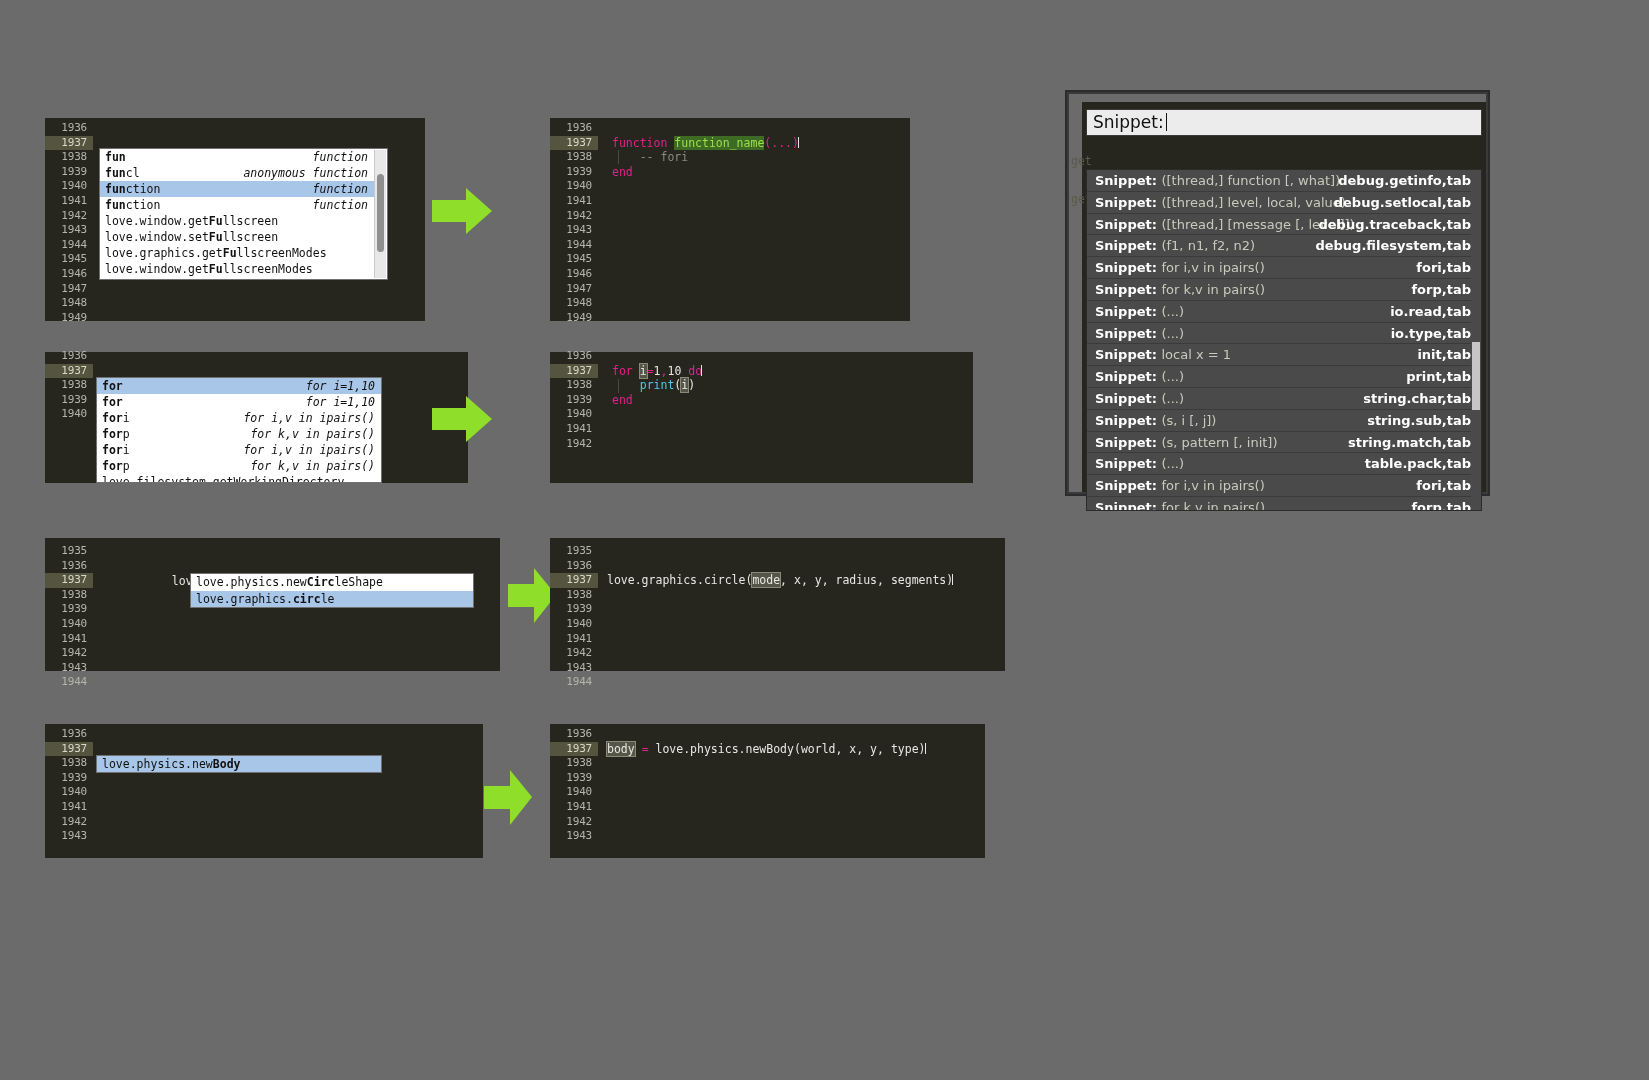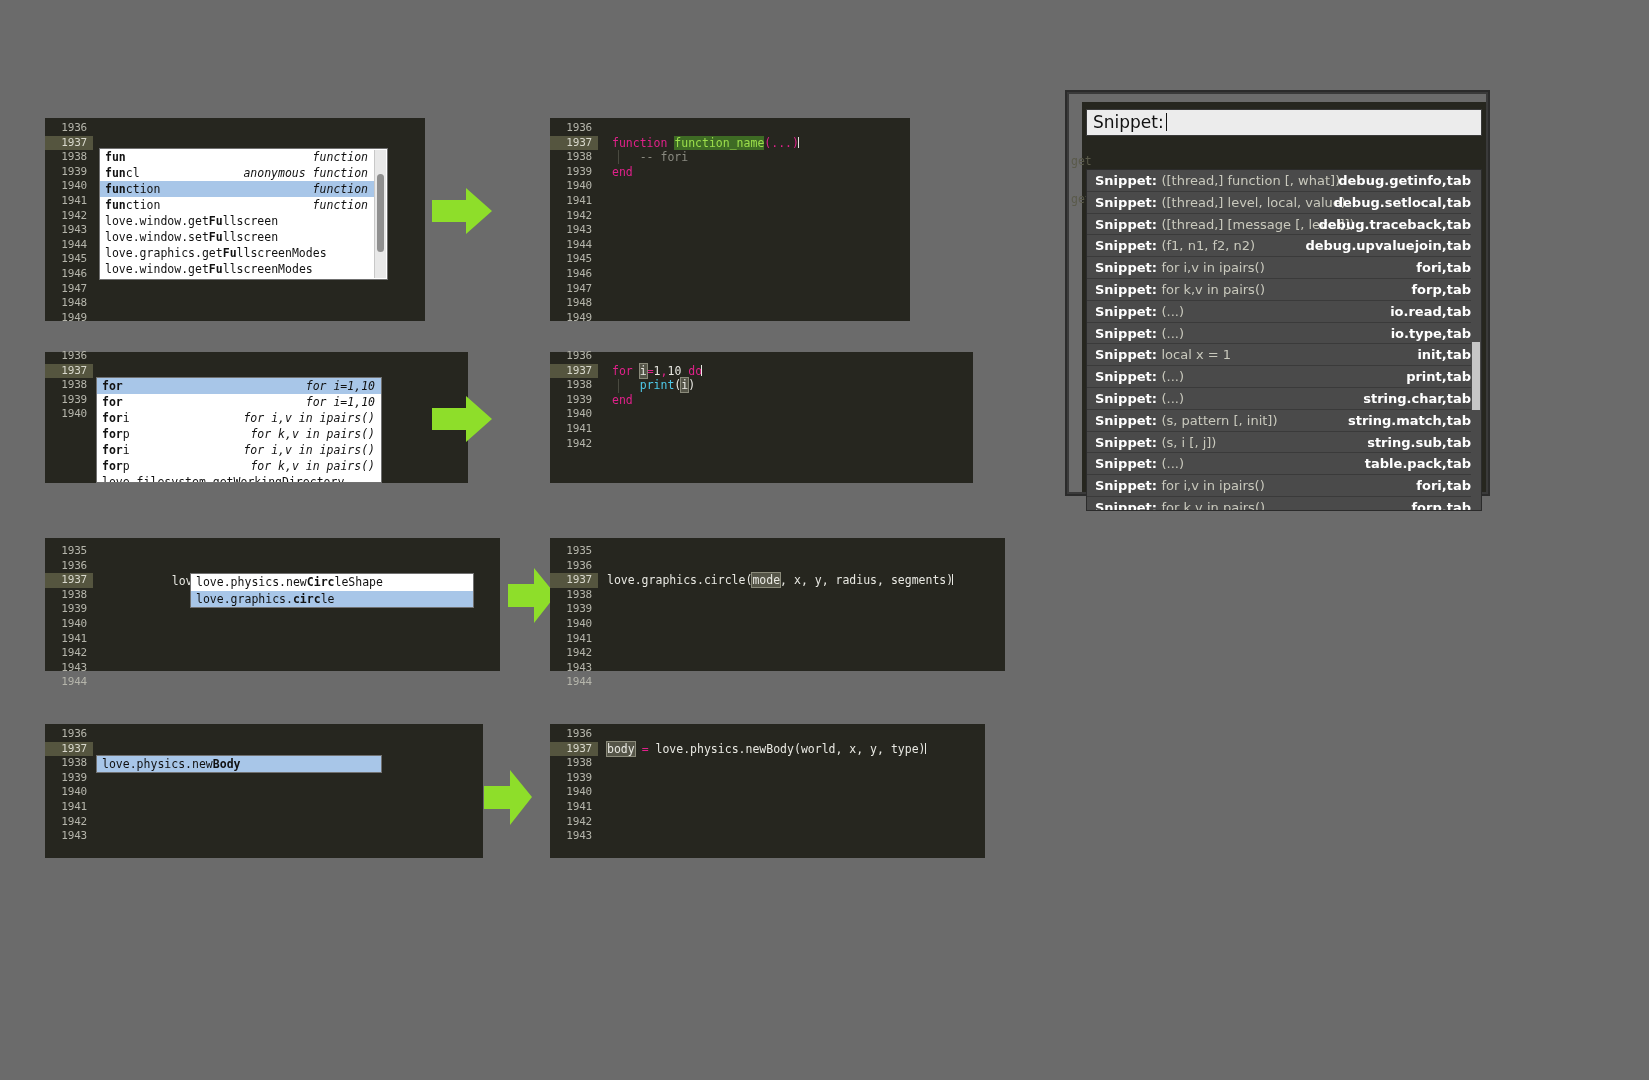--- a/index.html
+++ b/index.html
@@ -429,21 +429,21 @@
           <div class="sniprow">
             <span class="sl"><b>Snippet: </b>([thread,] level, local, value)</span>
             <span class="sr">debug.setlocal,tab</span>
           </div>
           <div class="sniprow">
             <span class="sl"><b>Snippet: </b>([thread,] [message [, level]])</span>
             <span class="sr">debug.traceback,tab</span>
           </div>
           <div class="sniprow">
             <span class="sl"><b>Snippet: </b>(f1, n1, f2, n2)</span>
-            <span class="sr">debug.upvaluejoin,tab</span>
+            <span class="sr">debug.filesystem,tab</span>
           </div>
           <div class="sniprow">
             <span class="sl"><b>Snippet: </b>for i,v in ipairs()</span>
             <span class="sr">fori,tab</span>
           </div>
           <div class="sniprow">
             <span class="sl"><b>Snippet: </b>for k,v in pairs()</span>
             <span class="sr">forp,tab</span>
           </div>
           <div class="sniprow">
@@ -460,26 +460,26 @@
           </div>
           <div class="sniprow">
             <span class="sl"><b>Snippet: </b>(...)</span>
             <span class="sr">print,tab</span>
           </div>
           <div class="sniprow">
             <span class="sl"><b>Snippet: </b>(...)</span>
             <span class="sr">string.char,tab</span>
           </div>
           <div class="sniprow">
+            <span class="sl"><b>Snippet: </b>(s, i [, j])</span>
+            <span class="sr">string.sub,tab</span>
+          </div>
+          <div class="sniprow">
             <span class="sl"><b>Snippet: </b>(s, pattern [, init])</span>
             <span class="sr">string.match,tab</span>
-          </div>
-          <div class="sniprow">
-            <span class="sl"><b>Snippet: </b>(s, i [, j])</span>
-            <span class="sr">string.sub,tab</span>
           </div>
           <div class="sniprow">
             <span class="sl"><b>Snippet: </b>(...)</span>
             <span class="sr">table.pack,tab</span>
           </div>
           <div class="sniprow">
             <span class="sl"><b>Snippet: </b>for i,v in ipairs()</span>
             <span class="sr">fori,tab</span>
           </div>
           <div class="sniprow">

